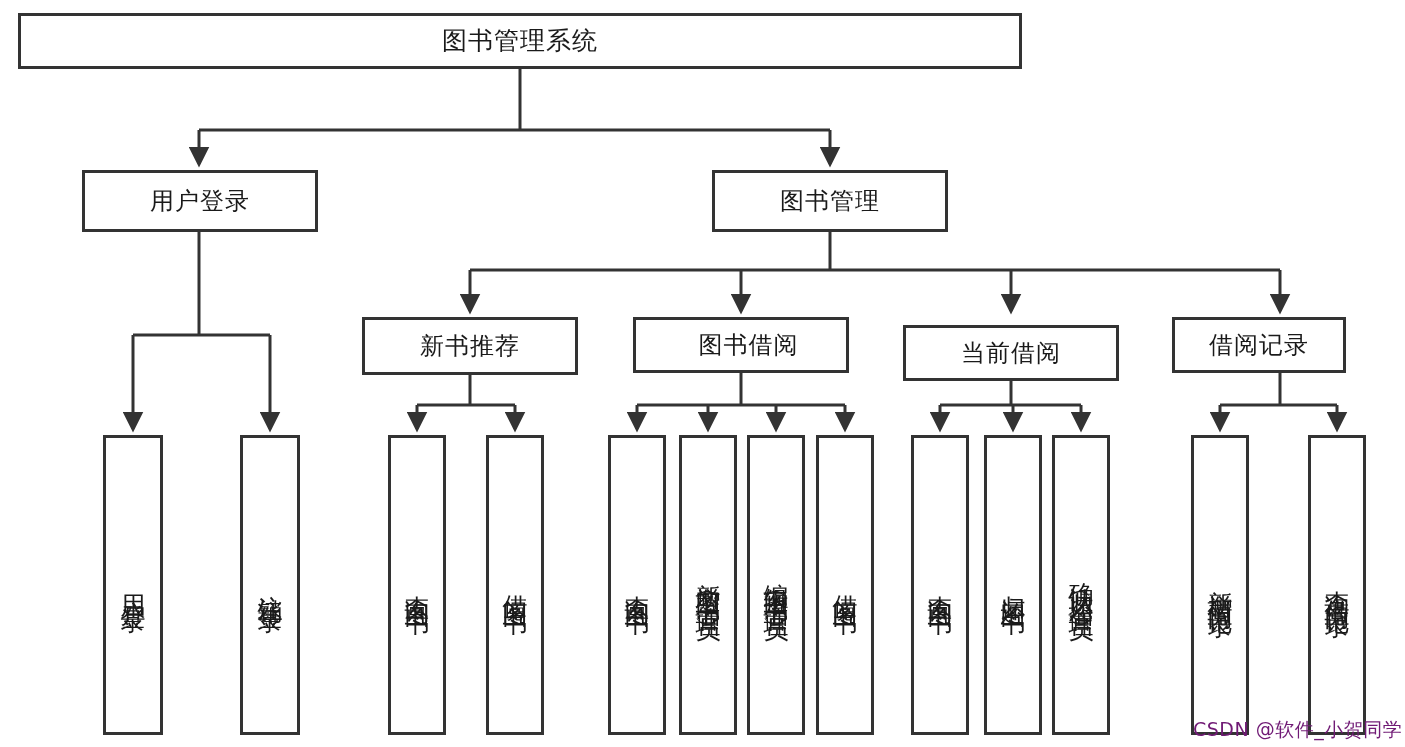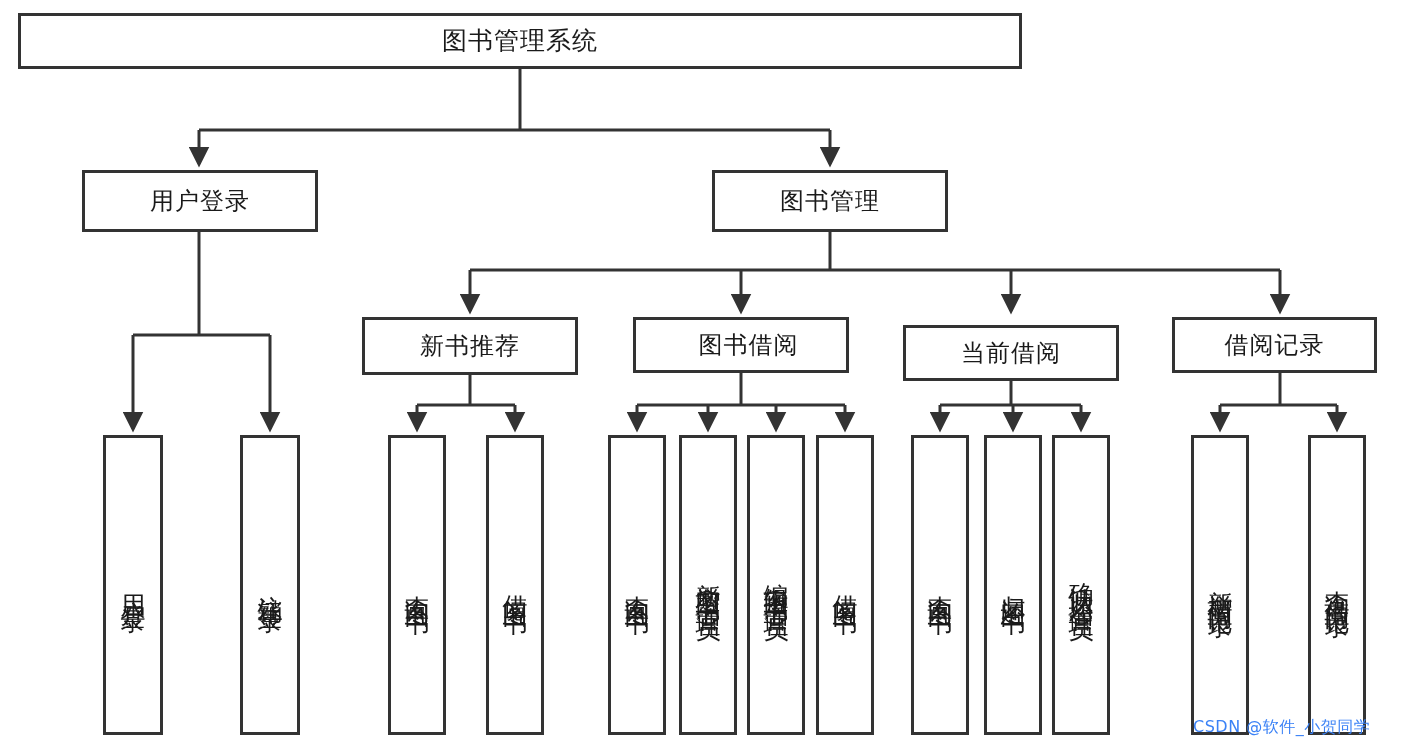--- a/index.html
+++ b/index.html
@@ -53,22 +53,22 @@
   .node.vertical .vlabel {
     writing-mode: vertical-rl;
     text-orientation: upright;
     white-space: nowrap;
   }
   .node.root {
     font-size: 25px;
   }
   .watermark {
     position: absolute;
-    color: #3b82f6;
-    font-size: 16px;
+    color: #701a75;
+    font-size: 19px;
     letter-spacing: 0.5px;
     white-space: nowrap;
     user-select: none;
   }
 </style>
 </head>
 <body>
 
 <div id="diagram-root">
 
@@ -135,21 +135,21 @@
 
   <div class="node horizontal" id="node-new-book-recommend" style="left: 362px; top: 317px; width: 216px; height: 58px;">
     <span>新书推荐</span>
   </div>
   <div class="node horizontal" id="node-book-borrow" style="left: 633px; top: 317px; width: 216px; height: 56px; padding-left: 15px;">
     <span>图书借阅</span>
   </div>
   <div class="node horizontal" id="node-current-borrow" style="left: 903px; top: 317px; width: 216px; height: 56px; margin-top: 8px;">
     <span>当前借阅</span>
   </div>
-  <div class="node horizontal" id="node-borrow-record" style="left: 1172px; top: 317px; width: 205px; height: 56px;">
+  <div class="node horizontal" id="node-borrow-record" style="left: 1172px; top: 317px; width: 174px; height: 56px;">
     <span>借阅记录</span>
   </div>
 
   <div class="node vertical" id="leaf-0" style="left: 103px; top: 435px; width: 60px; height: 300px;">
     <span class="vlabel">用户登录</span>
   </div>
   <div class="node vertical" id="leaf-1" style="left: 240px; top: 435px; width: 60px; height: 300px;">
     <span class="vlabel">注销登录</span>
   </div>
   <div class="node vertical" id="leaf-2" style="left: 388px; top: 435px; width: 58px; height: 300px;">

